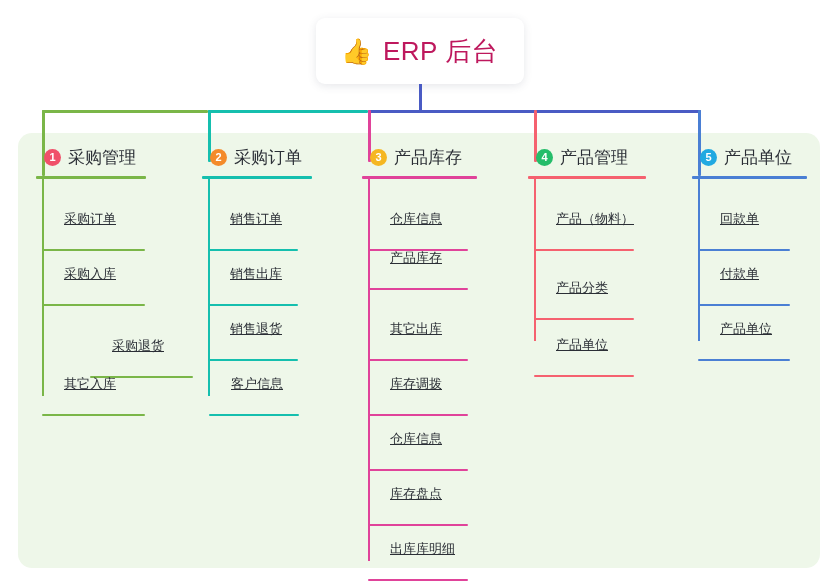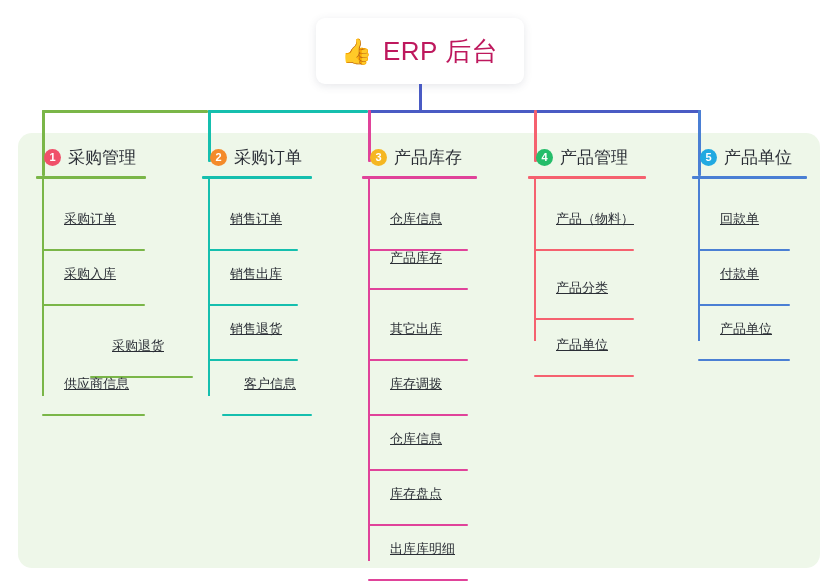--- a/index.html
+++ b/index.html
@@ -168,21 +168,21 @@
         </div>
         <div class="leaf" style="left: 6px; top: 105px; width: 103px;">
           <span class="leaf-label">采购入库</span>
           <div class="leaf-rule" style="width: 103px; background: rgb(122, 182, 72);"></div>
         </div>
         <div class="leaf" style="left: 6px; top: 177px; width: 103px; margin-left: 48px;">
           <span class="leaf-label">采购退货</span>
           <div class="leaf-rule" style="width: 103px; background: rgb(122, 182, 72);"></div>
         </div>
         <div class="leaf" style="left: 6px; top: 215px; width: 103px;">
-          <span class="leaf-label">供应商信息</span>
+          <span class="leaf-label">其它入库</span>
           <div class="leaf-rule" style="width: 103px; background: rgb(122, 182, 72);"></div>
         </div>
       </div>
       <div class="branch" style="left: 202px;">
         <div class="branch-head">
           <div class="badge" style="background: rgb(244, 139, 43);">2</div>
           <span class="branch-title">采购订单</span>
         </div>
         <div class="head-rule" style="top: 30px; width: 110px; background: rgb(21, 191, 174);"></div>
         <div class="spine" style="left: 6px; top: 30px; height: 220px; background: rgb(21, 191, 174);"></div>
@@ -191,21 +191,21 @@
           <div class="leaf-rule" style="width: 90px; background: rgb(21, 191, 174);"></div>
         </div>
         <div class="leaf" style="left: 6px; top: 105px; width: 90px;">
           <span class="leaf-label">销售出库</span>
           <div class="leaf-rule" style="width: 90px; background: rgb(21, 191, 174);"></div>
         </div>
         <div class="leaf" style="left: 6px; top: 160px; width: 90px;">
           <span class="leaf-label">销售退货</span>
           <div class="leaf-rule" style="width: 90px; background: rgb(21, 191, 174);"></div>
         </div>
-        <div class="leaf" style="left: 20px; top: 215px; width: 90px;">
+        <div class="leaf" style="left: 7px; top: 215px; width: 90px;">
           <span class="leaf-label">客户信息</span>
           <div class="leaf-rule" style="width: 90px; background: rgb(21, 191, 174);"></div>
         </div>
       </div>
       <div class="branch" style="left: 362px;">
         <div class="branch-head">
           <div class="badge" style="background: rgb(245, 183, 34);">3</div>
           <span class="branch-title">产品库存</span>
         </div>
         <div class="head-rule" style="top: 30px; width: 115px; background: rgb(224, 67, 154);"></div>

